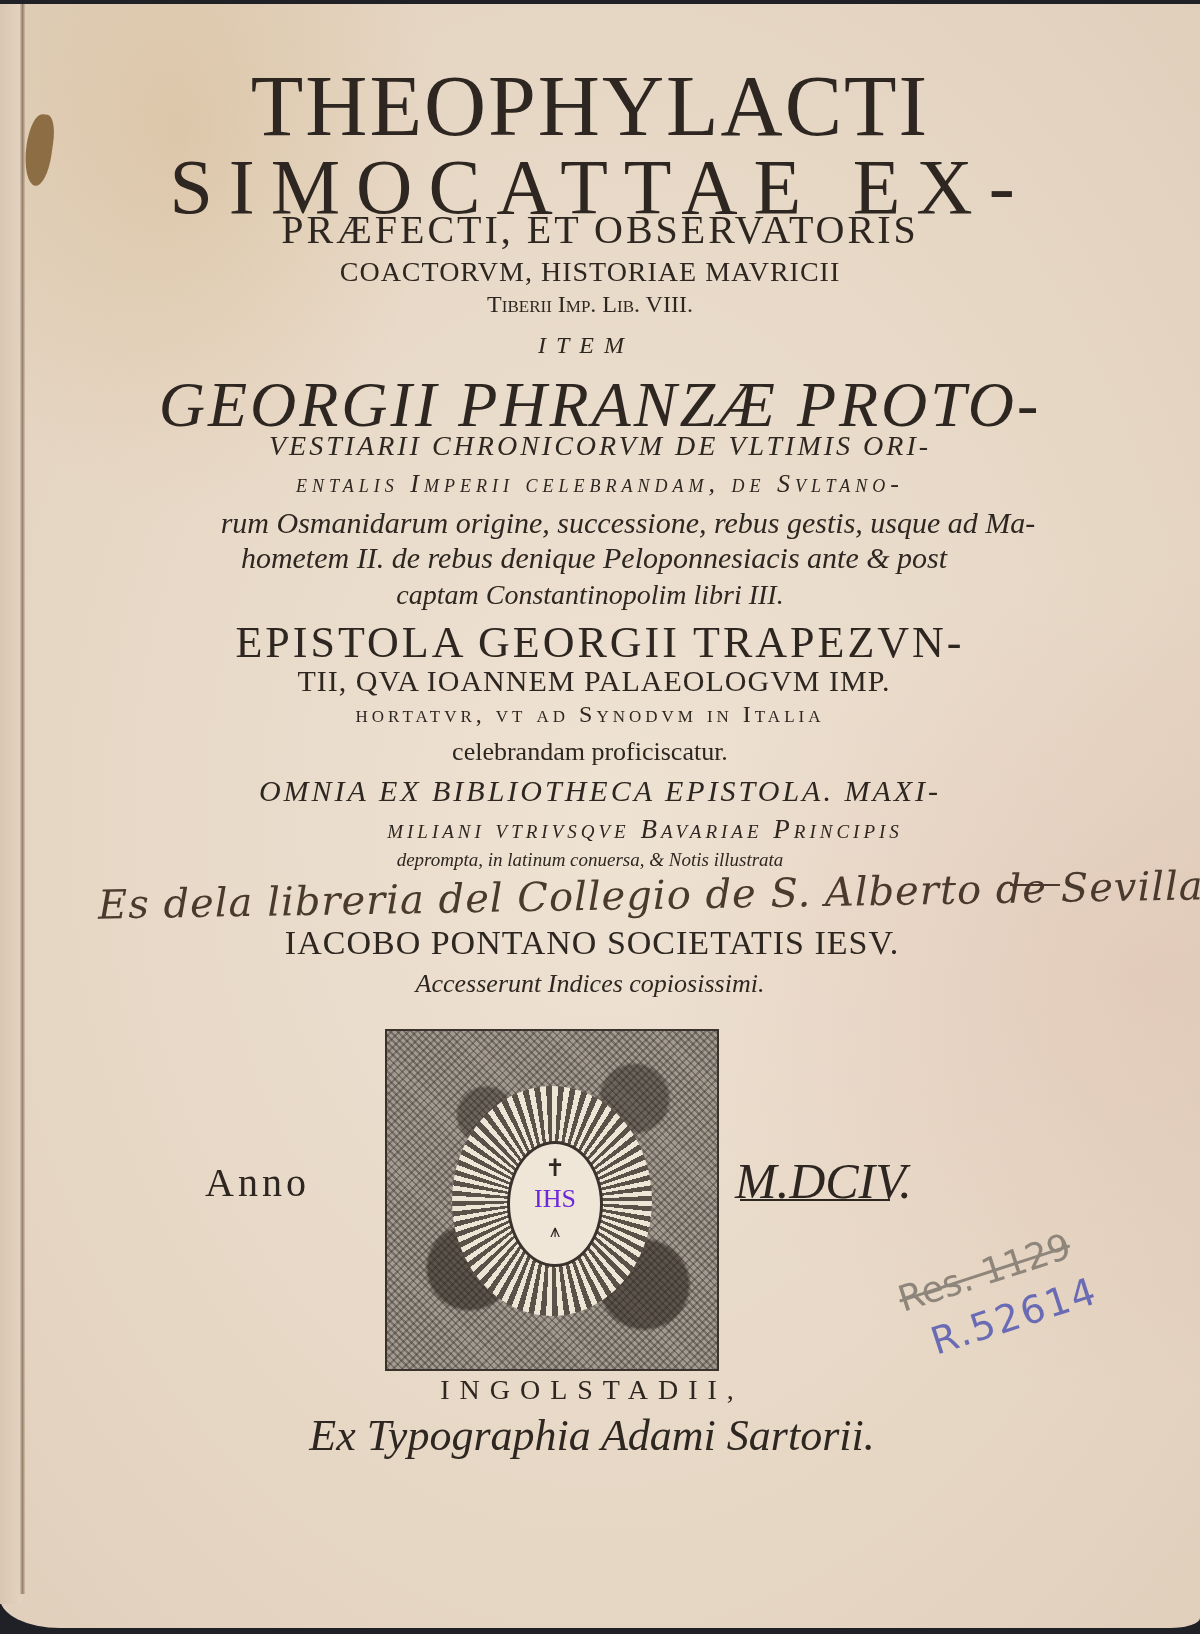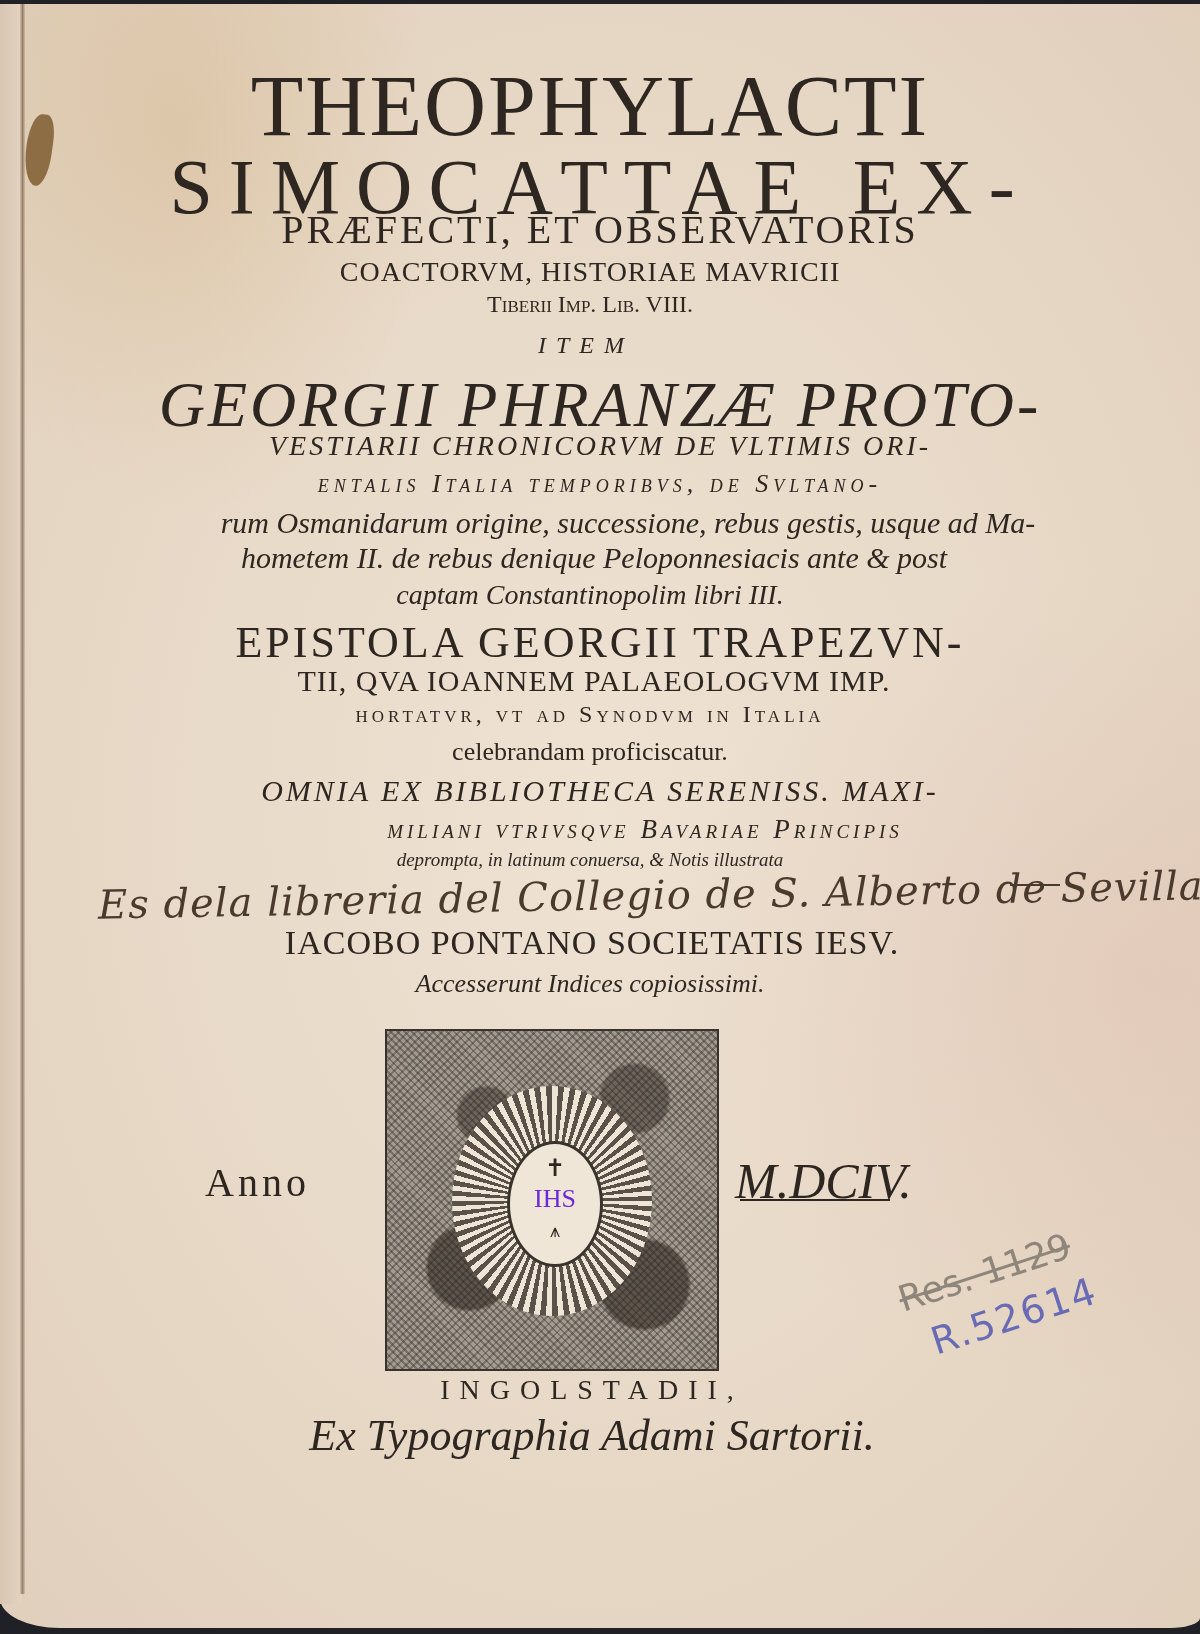--- a/index.html
+++ b/index.html
@@ -106,31 +106,31 @@
 
   <div class="text serif t1">THEOPHYLACTI</div>
   <div class="text serif t3">PRÆFECTI, ET OBSERVATORIS</div>
   <div class="text serif t2">SIMOCATTAE EX-</div>
   <div class="text serif t4">COACTORVM, HISTORIAE MAVRICII</div>
   <div class="text serif t5">Tiberii Imp. Lib. VIII.</div>
 
   <div class="text serif ital t6">ITEM</div>
   <div class="text serif ital t7">GEORGII PHRANZÆ PROTO-</div>
   <div class="text serif ital t8">VESTIARII CHRONICORVM DE VLTIMIS ORI-</div>
-  <div class="text serif ital t9">entalis Italia temporibvs, de Svltano-</div>
+  <div class="text serif ital t9">entalis Imperii celebrandam, de Svltano-</div>
   <div class="text serif ital t10">rum Osmanidarum origine, successione, rebus gestis, usque ad Ma-</div>
   <div class="text serif ital t11">hometem II. de rebus denique Peloponnesiacis ante &amp; post</div>
   <div class="text serif ital t12">captam Constantinopolim libri III.</div>
 
   <div class="text serif t13">EPISTOLA GEORGII TRAPEZVN-</div>
   <div class="text serif t14">TII, QVA IOANNEM PALAEOLOGVM IMP.</div>
   <div class="text serif t15">hortatvr, vt ad Synodvm in Italia</div>
   <div class="text serif t16">celebrandam proficiscatur.</div>
 
-  <div class="text serif ital t17">OMNIA EX BIBLIOTHECA SERENISS. MAXI-</div>
+  <div class="text serif ital t17">OMNIA EX BIBLIOTHECA EPISTOLA. MAXI-</div>
   <div class="text serif ital t18">miliani vtrivsqve Bavariae Principis</div>
   <div class="text serif ital t19">deprompta, in latinum conuersa, &amp; Notis illustrata</div>
 
   <div class="hand">Es dela libreria del Collegio de S. Alberto de Sevilla</div>
   <div class="hand-rule"></div>
 
   <div class="text serif t20">IACOBO PONTANO SOCIETATIS IESV.</div>
   <div class="text serif ital t21">Accesserunt Indices copiosissimi.</div>
 
   <div class="woodcut">

